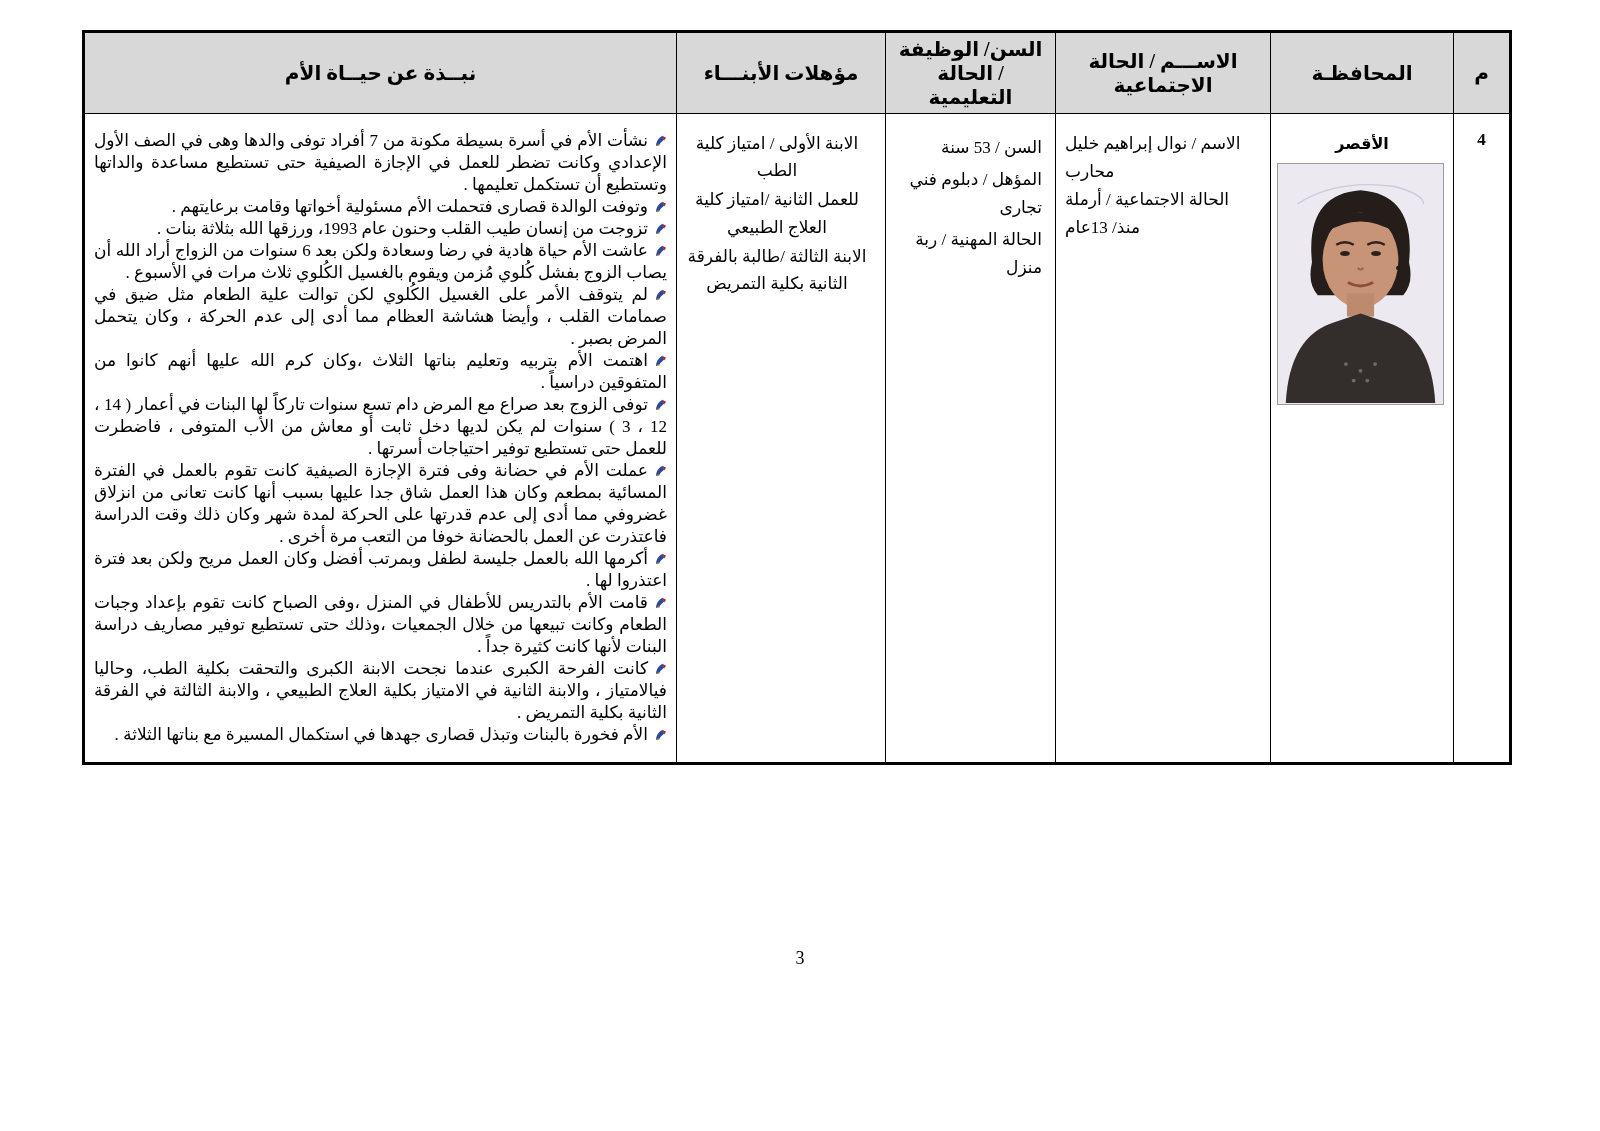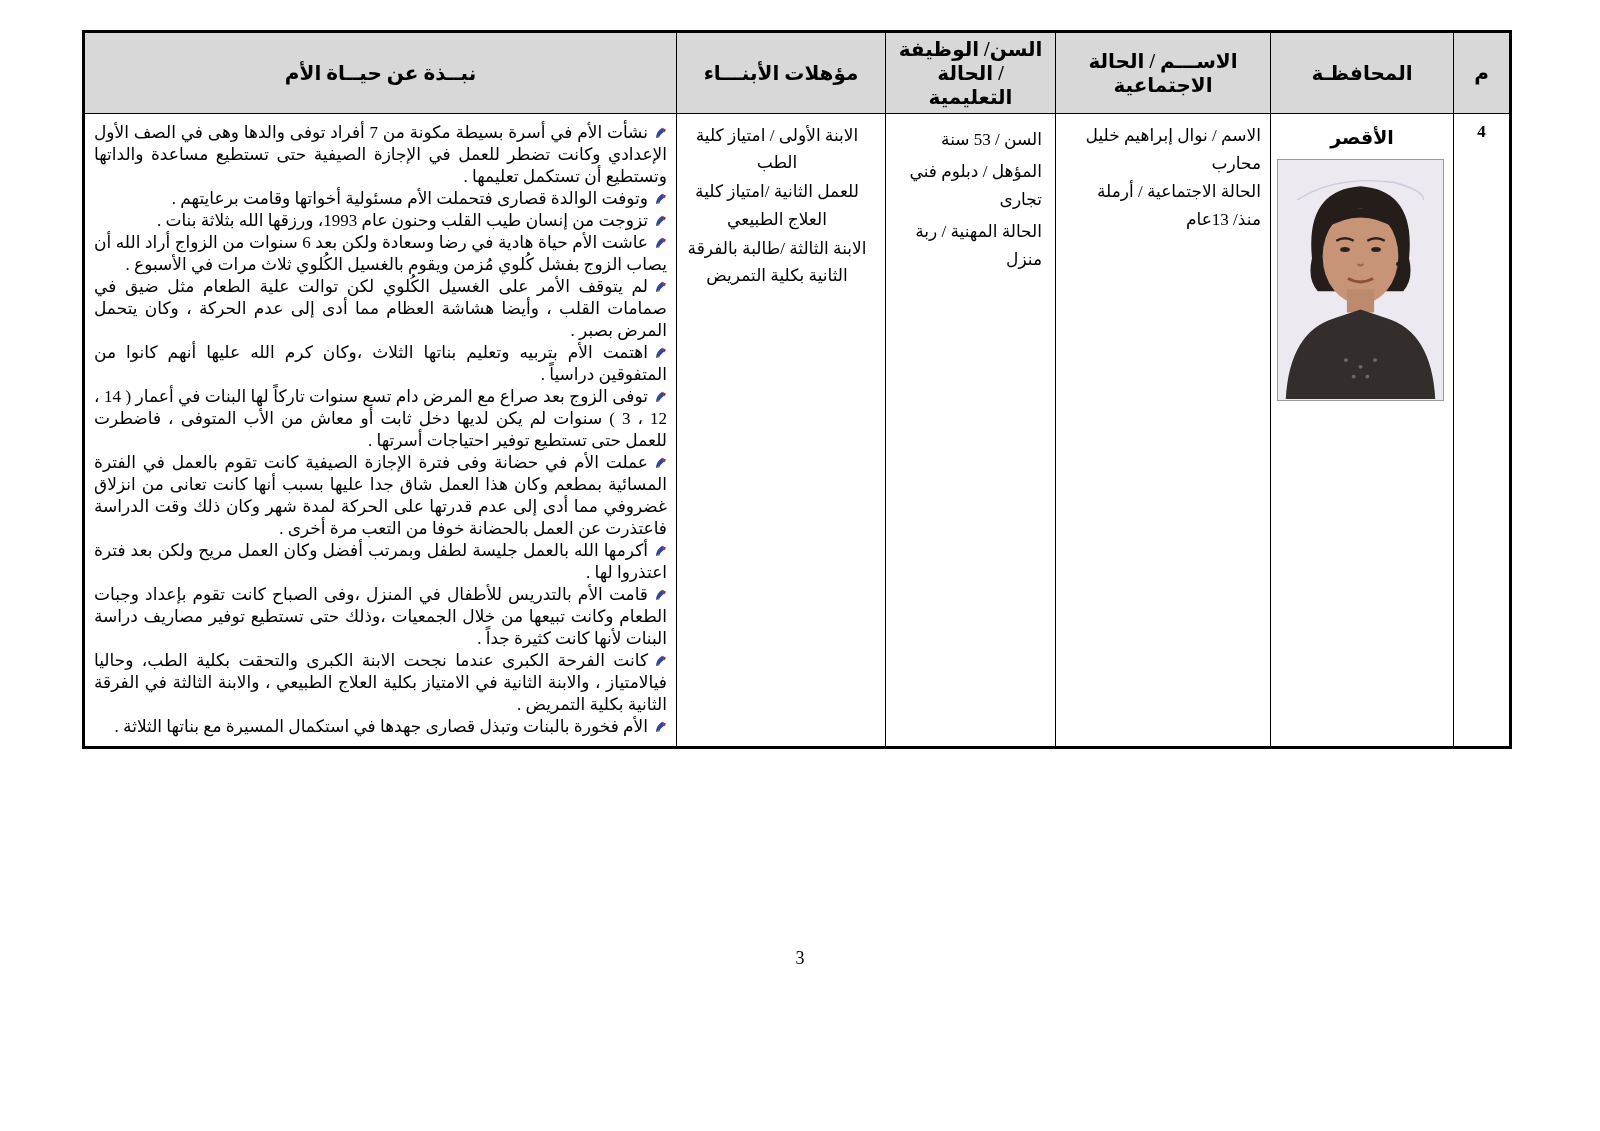--- a/index.html
+++ b/index.html
@@ -21,26 +21,26 @@
   .doc-table th,.doc-table td{border:1px solid #000;}
   .doc-table thead th{
     background:#d8d8d8;
     font-weight:bold;
     font-size:20px;
     text-align:center;
     vertical-align:middle;
     height:58px;
     padding:4px 8px;
   }
-  .doc-table td{vertical-align:top;padding:8px 9px;font-size:17px;}
+  .doc-table td{vertical-align:top;padding:16px 9px;font-size:17px;}
   .c-num{text-align:center;font-weight:bold;font-size:18px;padding-top:8px;}
   .c-gov{text-align:center;}
-  .gov-name{font-size:19px;font-weight:600;margin:4px 0 10px 0;}
+  .gov-name{font-size:16px;font-weight:600;margin:4px 0 10px 0;}
   .photo{display:block;margin:0 auto;width:165px;height:240px;border:1px solid #9a9a9a;background:#ece9f1;}
-  .c-name{text-align:right;font-size:17.5px;line-height:1.65;}
+  .c-name{text-align:left;font-size:17.5px;line-height:1.65;}
   .c-name p{margin:0;}
   .c-age{text-align:right;font-size:17.5px;line-height:1.65;}
   .c-age p{margin:4px;}
   .c-child{text-align:center;font-size:17px;line-height:1.6;}
   .c-child p{margin:0 8px 2px 0;}
   .c-bio{font-size:16px;line-height:22px;padding:5px 8px 8px 12px;}
   .bullet{margin:0;text-align:justify;text-justify:inter-word;}
   .bullet-icon{
     display:inline-block;width:13px;height:13px;
     margin-left:6px;vertical-align:-1px;

